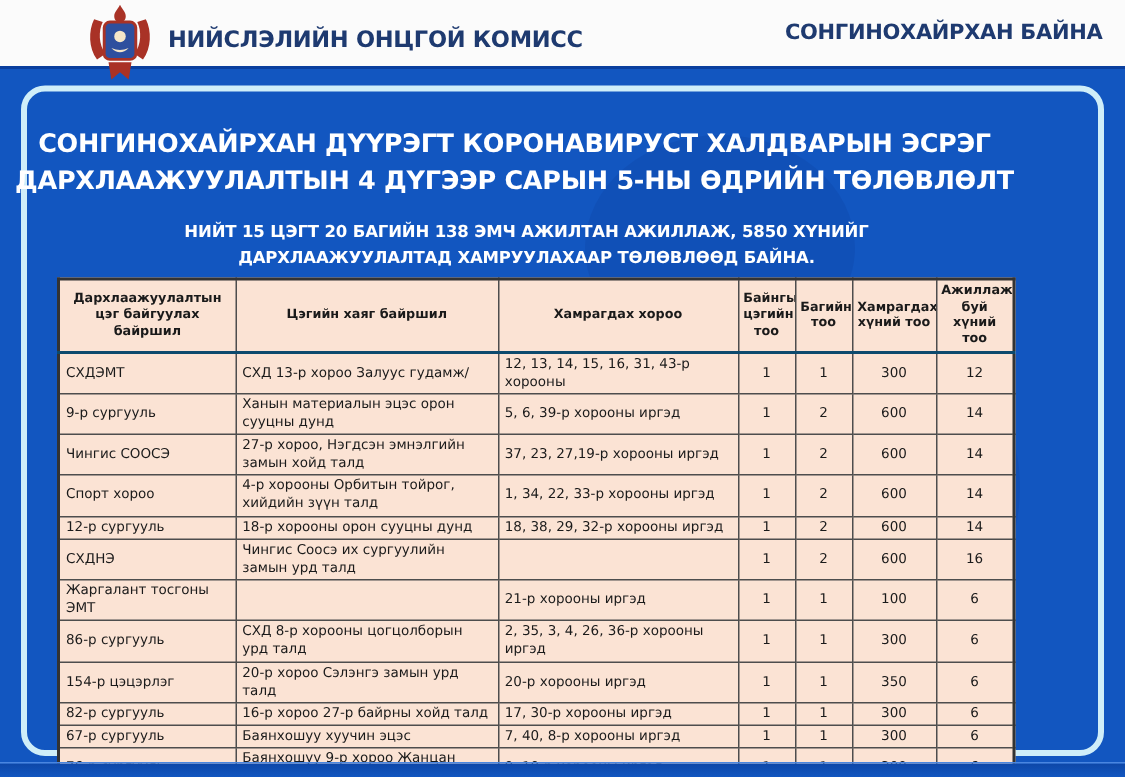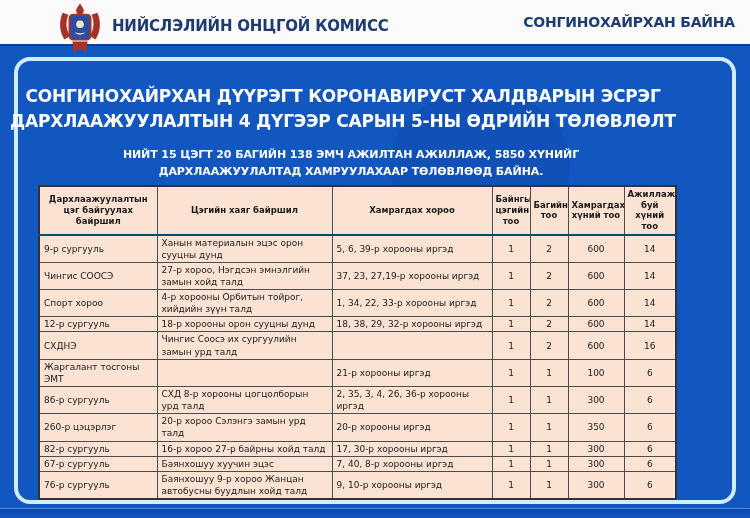--- a/index.html
+++ b/index.html
@@ -131,20 +131,29 @@
           <th>Цэгийн хаяг байршил</th>
           <th>Хамрагдах хороо</th>
           <th>Байнгын цэгийн тоо</th>
           <th>Багийн тоо</th>
           <th>Хамрагдах хүний тоо</th>
           <th>Ажиллаж буй хүний тоо</th>
         </tr>
       </thead>
     <tbody>
         <tr>
+          <td class="col-left">СХДЭМТ</td>
+          <td class="col-left">СХД 13-р хороо Залуус гудамж/</td>
+          <td class="col-left">12, 13, 14, 15, 16, 31, 43-р хорооны</td>
+          <td class="col-center">1</td>
+          <td class="col-center">1</td>
+          <td class="col-center">300</td>
+          <td class="col-center">12</td>
+        </tr>
+        <tr>
           <td class="col-left">9-р сургууль</td>
           <td class="col-left">Ханын материалын эцэс орон сууцны дунд</td>
           <td class="col-left">5, 6, 39-р хорооны иргэд</td>
           <td class="col-center">1</td>
           <td class="col-center">2</td>
           <td class="col-center">600</td>
           <td class="col-center">14</td>
         </tr>
         <tr>
           <td class="col-left">Чингис СООСЭ</td>
@@ -194,21 +203,21 @@
         <tr>
           <td class="col-left">86-р сургууль</td>
           <td class="col-left">СХД 8-р хорооны цогцолборын урд талд</td>
           <td class="col-left">2, 35, 3, 4, 26, 36-р хорооны иргэд</td>
           <td class="col-center">1</td>
           <td class="col-center">1</td>
           <td class="col-center">300</td>
           <td class="col-center">6</td>
         </tr>
         <tr>
-          <td class="col-left">260-р цэцэрлэг</td>
+          <td class="col-left">154-р цэцэрлэг</td>
           <td class="col-left">20-р хороо Сэлэнгэ замын урд талд</td>
           <td class="col-left">20-р хорооны иргэд</td>
           <td class="col-center">1</td>
           <td class="col-center">1</td>
           <td class="col-center">350</td>
           <td class="col-center">6</td>
         </tr>
         <tr>
           <td class="col-left">82-р сургууль</td>
           <td class="col-left">16-р хороо 27-р байрны хойд талд</td>

